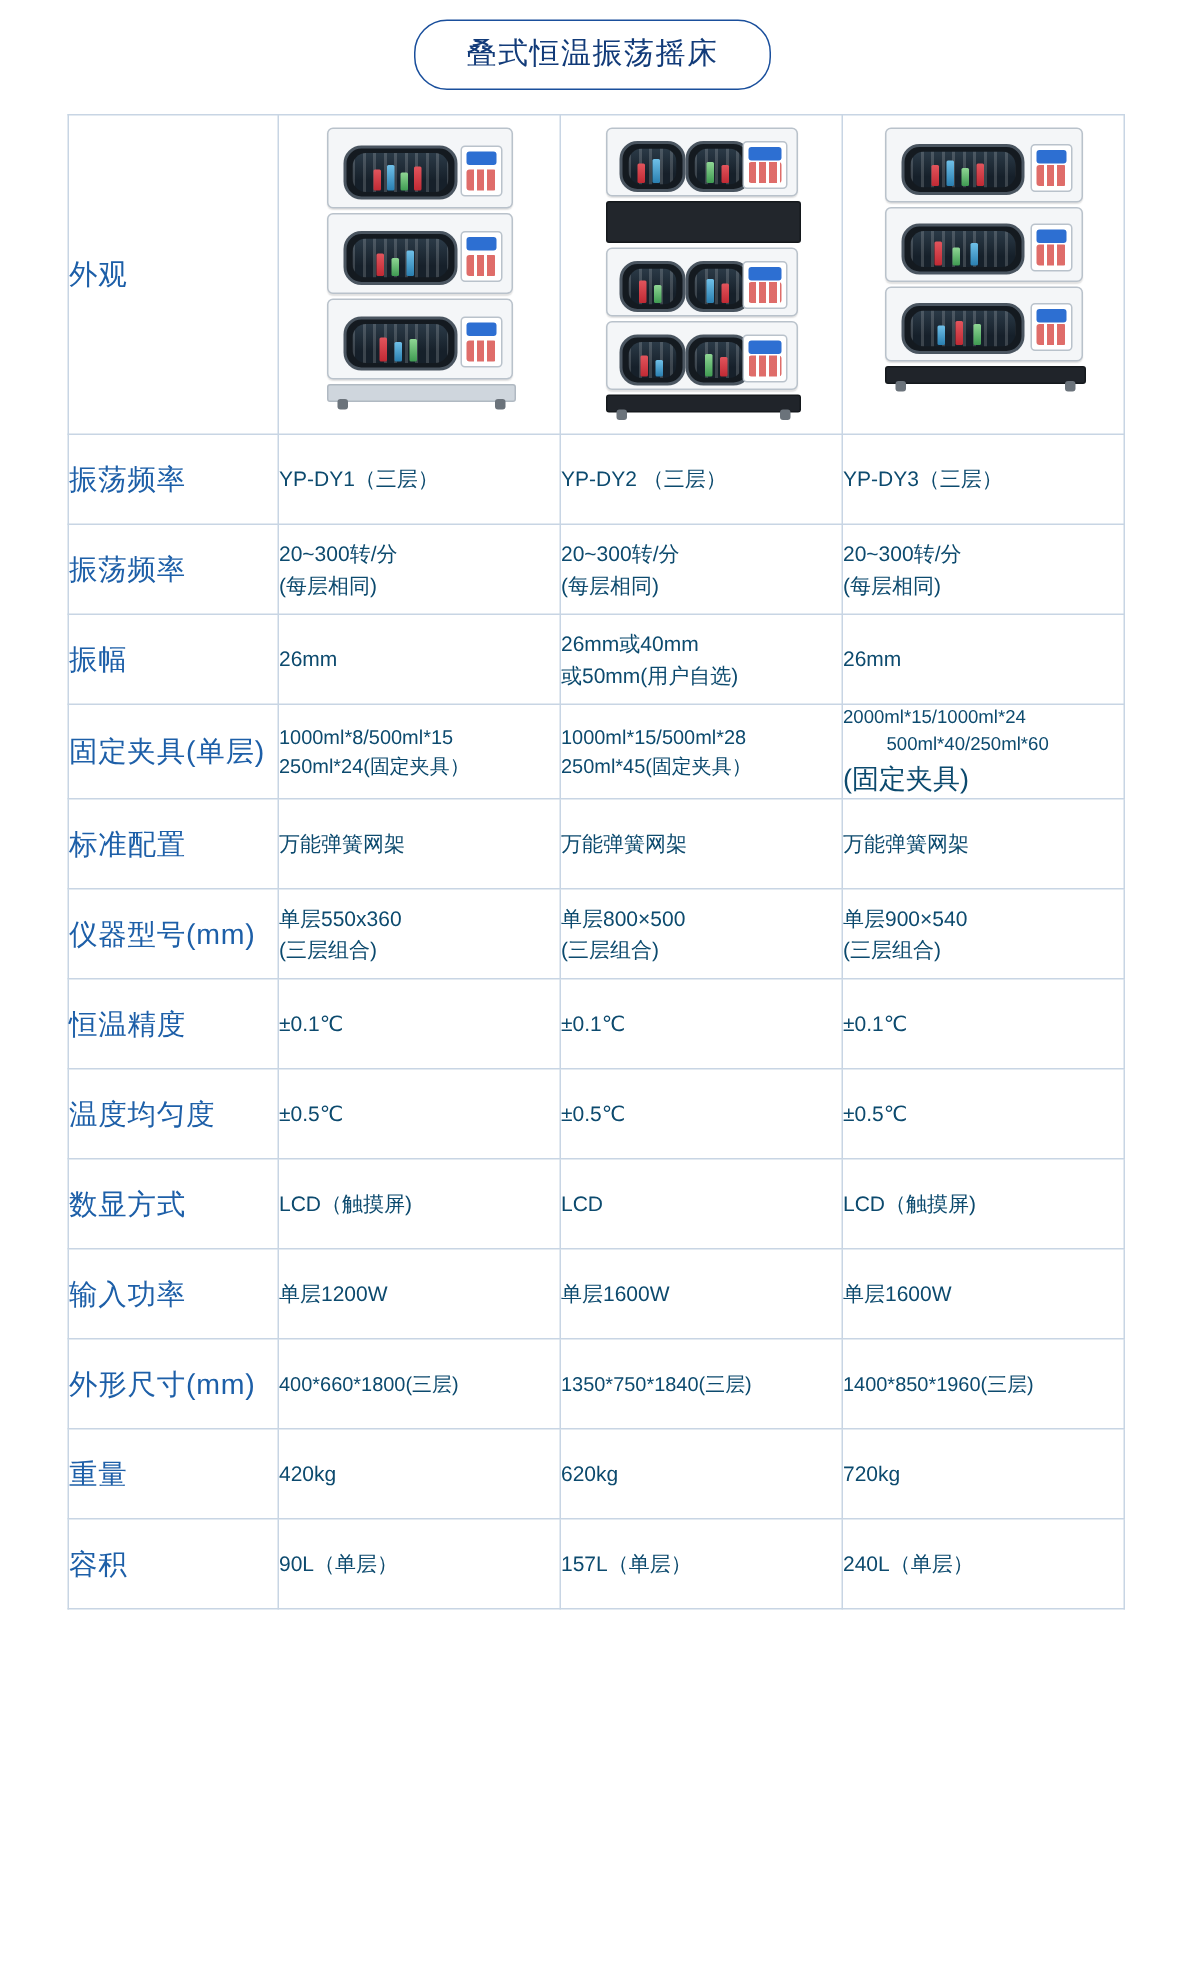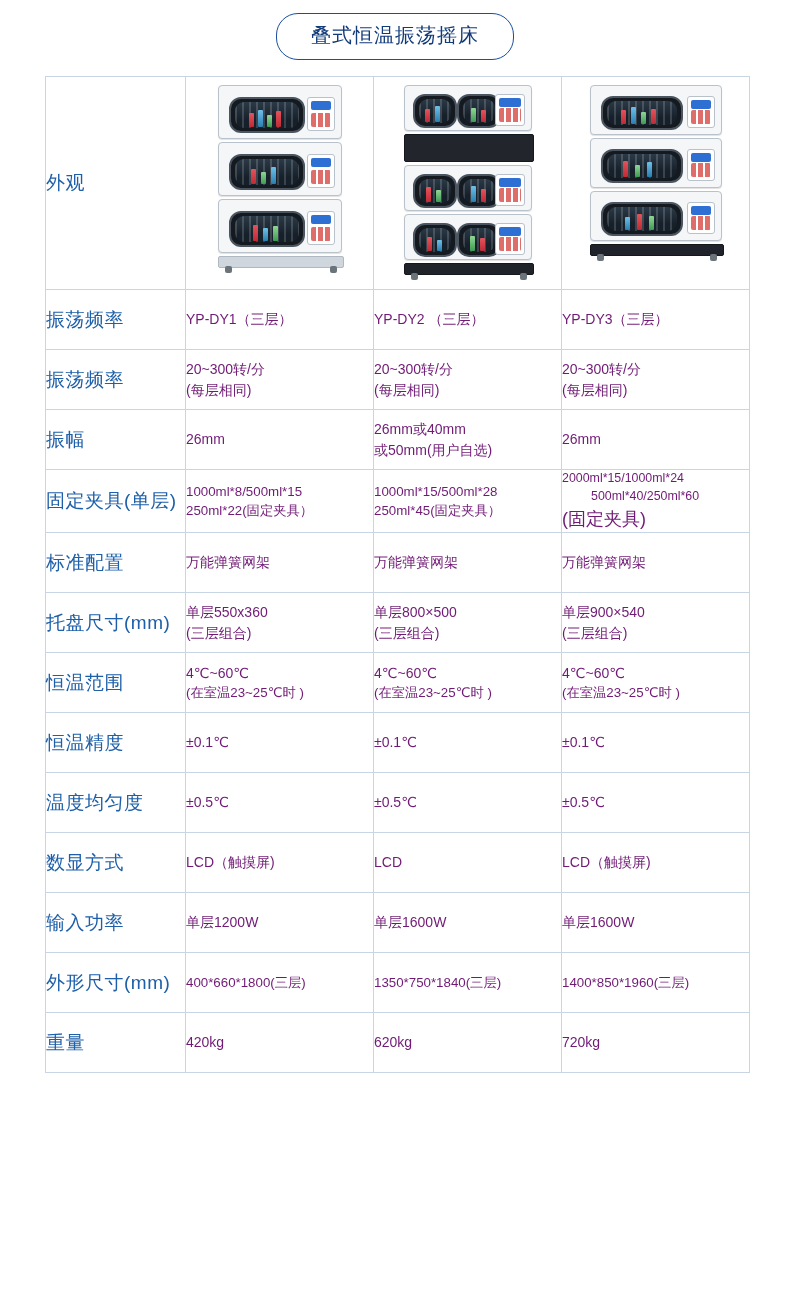--- a/index.html
+++ b/index.html
@@ -57,21 +57,21 @@
   col.c-label { width: 140px; }
   col.c-col   { width: 188px; }
 
   td.label {
     color: #1d5fa8;
     font-size: 19px;
     padding-left: 15px;
     letter-spacing: 0.5px;
   }
   td.val {
-    color: #701a75;
+    color: #0c4a6e;
     font-size: 14px;
     padding-left: 13px;
     padding-right: 6px;
     line-height: 1.45;
   }
   tr.row-h { height: 60px; }
   tr.row-img td { height: 212px; padding: 0; }
 
   .val-line { display: block; white-space: nowrap; }
   .val-line.small { font-size: 13.3px; }
@@ -389,21 +389,21 @@
           </td>
           <td class="val">
             <span class="val-line">26mm</span>
           </td>
         </tr>
 
         <tr class="row-h">
           <td class="label">固定夹具(单层)</td>
           <td class="val">
             <span class="val-line small">1000ml*8/500ml*15</span>
-            <span class="val-line small">250ml*22(固定夹具）</span>
+            <span class="val-line small">250ml*24(固定夹具）</span>
           </td>
           <td class="val">
             <span class="val-line small">1000ml*15/500ml*28</span>
             <span class="val-line small">250ml*45(固定夹具）</span>
           </td>
           <td class="val">
             <span class="val-line small" style="font-size:12.4px;">2000ml*15/1000ml*24</span>
             <span class="val-line small" style="font-size:12.4px;margin-left:29px;">500ml*40/250ml*60</span>
             <span class="val-line small" style="font-size:18px;">(固定夹具)</span>
           </td>
@@ -416,51 +416,36 @@
             </td>
           <td class="val">
               <span class="val-line">万能弹簧网架</span>
             </td>
           <td class="val">
               <span class="val-line">万能弹簧网架</span>
             </td>
         </tr>
 
         <tr class="row-h">
-          <td class="label">托盘尺寸(mm)</td>
+          <td class="label">仪器型号(mm)</td>
           <td class="val">
             <span class="val-line">单层550x360</span>
             <span class="val-line">(三层组合)</span>
           </td>
           <td class="val">
             <span class="val-line">单层800×500</span>
             <span class="val-line">(三层组合)</span>
           </td>
           <td class="val">
             <span class="val-line">单层900×540</span>
             <span class="val-line">(三层组合)</span>
           </td>
         </tr>
 
 
-        <tr class="row-h">
-          <td class="label">恒温范围</td>
-          <td class="val">
-            <span class="val-line">4℃~60℃</span>
-            <span class="val-line small">(在室温23~25℃时 )</span>
-          </td>
-          <td class="val">
-            <span class="val-line">4℃~60℃</span>
-            <span class="val-line small">(在室温23~25℃时 )</span>
-          </td>
-          <td class="val">
-            <span class="val-line">4℃~60℃</span>
-            <span class="val-line small">(在室温23~25℃时 )</span>
-          </td>
-        </tr>
 
         <tr class="row-h">
           <td class="label">恒温精度</td>
           <td class="val">
               <span class="val-line">±0.1℃</span>
             </td>
           <td class="val">
               <span class="val-line">±0.1℃</span>
             </td>
           <td class="val">
@@ -527,17 +512,29 @@
             </td>
           <td class="val">
               <span class="val-line">620kg</span>
             </td>
           <td class="val">
               <span class="val-line">720kg</span>
             </td>
         </tr>
 
 
+        <tr class="row-h">
+          <td class="label">容积</td>
+          <td class="val">
+              <span class="val-line">90L（单层）</span>
+            </td>
+          <td class="val">
+              <span class="val-line">157L（单层）</span>
+            </td>
+          <td class="val">
+              <span class="val-line">240L（单层）</span>
+            </td>
+        </tr>
 
       </tbody>
     </table>
   </div>
 </div>
 
 </body></html>

